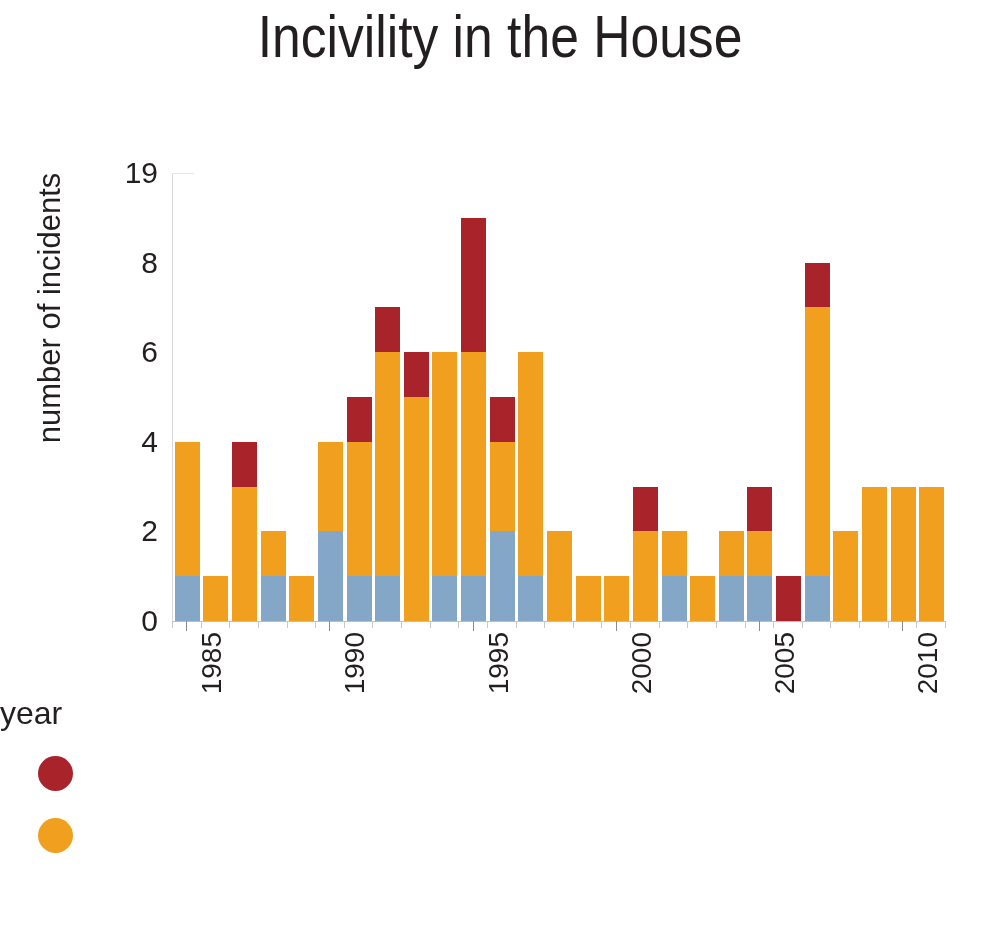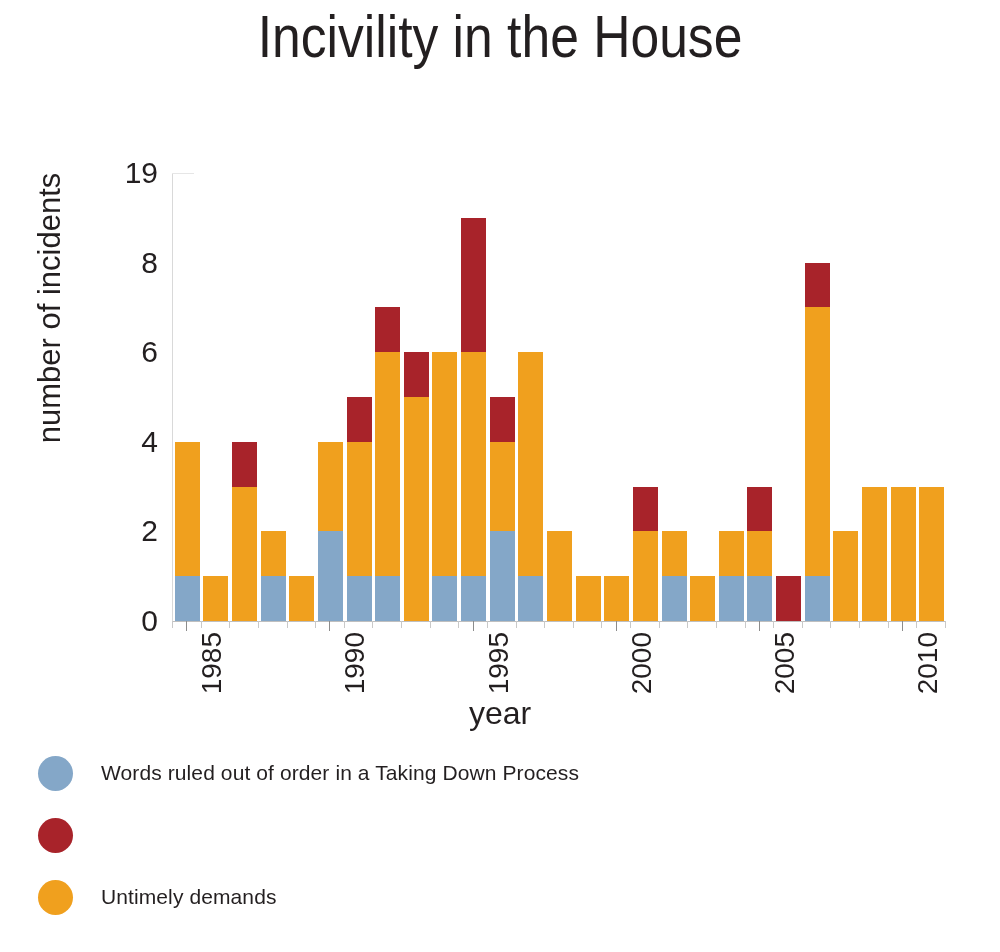--- a/index.html
+++ b/index.html
@@ -112,21 +112,20 @@
     color:#231f20;
     white-space:nowrap;
     transform-origin:left top;
     transform:rotate(-90deg) translateX(-100%);
     font-weight:400;
   }
 
   #x-axis-title{
     position:absolute;
     left:0; top:695px; width:1000px;
-    text-align:center;
     font-size:32px;
     font-weight:400;
     color:#231f20;
   }
 
   
   #legend{
     position:absolute;
     left:38px; top:742px;
     width:940px;
@@ -319,23 +318,18 @@
       <div class="xlabel" style="left: 626px;">2000</div>
       <div class="xlabel" style="left: 769px;">2005</div>
       <div class="xlabel" style="left: 912px;">2010</div>
     </div>
 
   <div id="x-axis-title">year</div>
 </div>
 
 <div id="legend">
     <div class="legend-row">
-      <span class="legend-dot" style="background: rgb(132, 167, 200);"></span>
-      <span class="legend-text">Words ruled out of order in a Taking Down Process</span>
-    </div>
-    <div class="legend-row">
       <span class="legend-dot" style="background: rgb(168, 35, 42);"></span>
     </div>
     <div class="legend-row">
       <span class="legend-dot" style="background: rgb(240, 160, 30);"></span>
-      <span class="legend-text">Untimely demands</span>
     </div>
   </div>
 
 </body></html>

